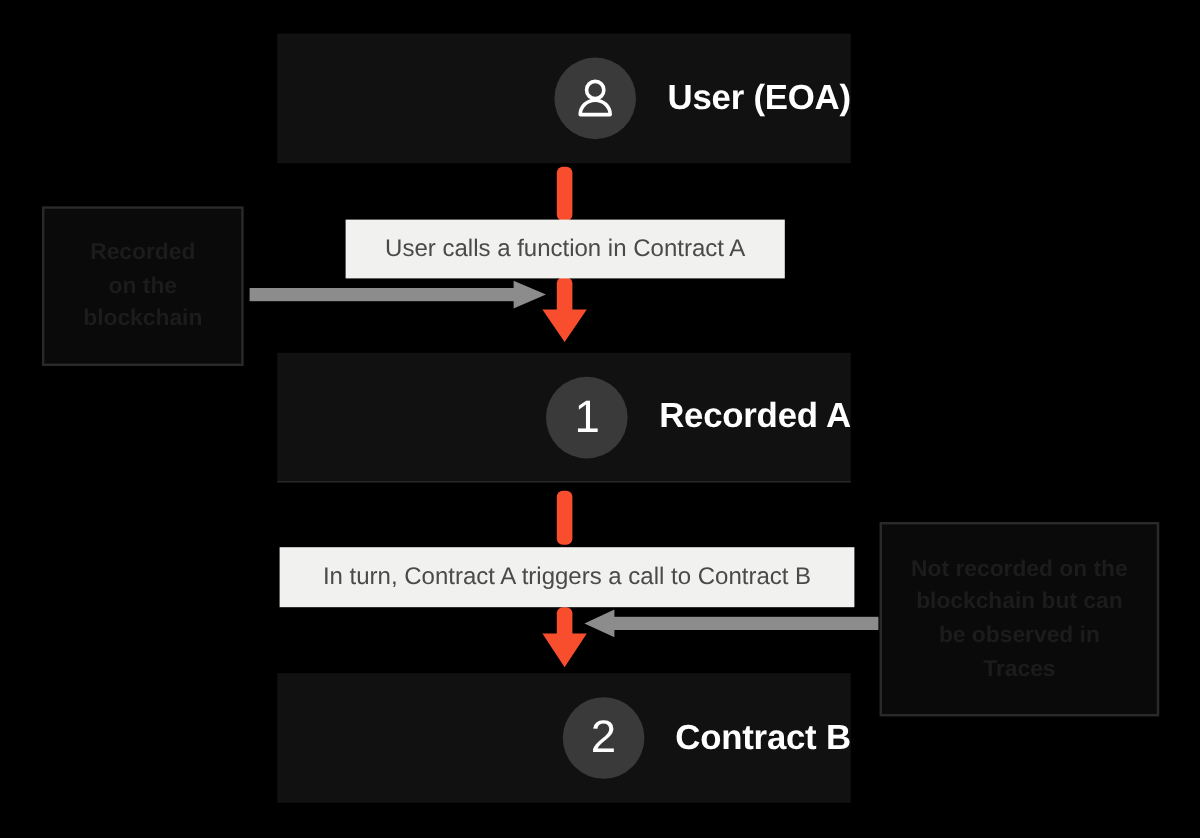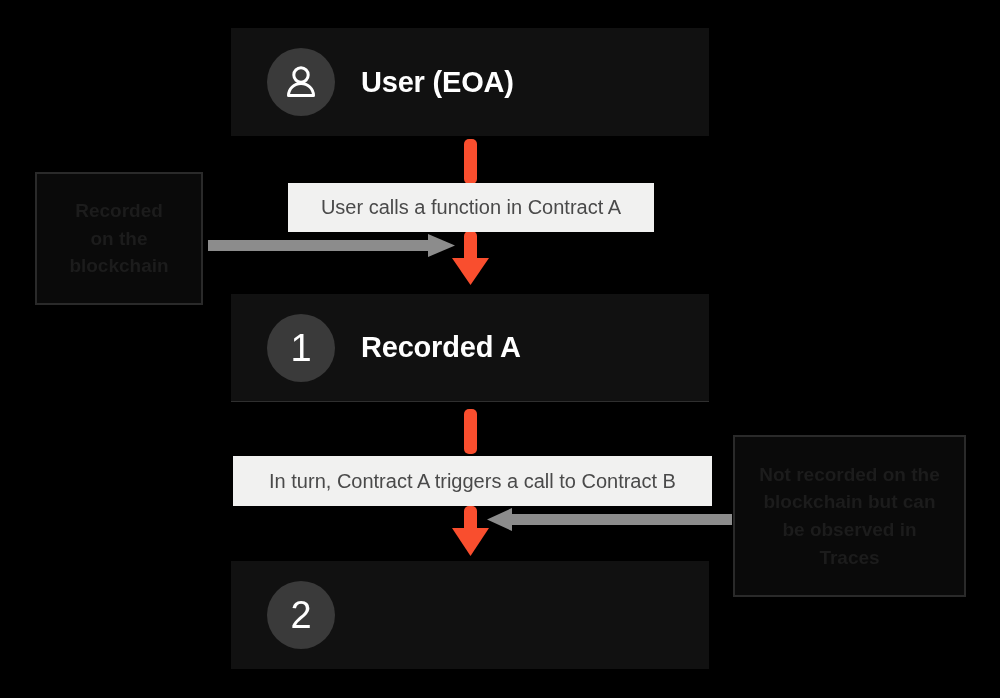--- a/index.html
+++ b/index.html
@@ -22,22 +22,23 @@
     width: 1000px;
     height: 698px;
   }
 
   
   .node {
     position: absolute;
     background: #111111;
     display: flex;
     align-items: center;
-    padding-left: 36px;
+    padding-left: 12px;
     z-index: 3;
+    justify-content: flex-end;
   }
   .node-a { border-bottom: 1px solid #2f2f2f; }
 
   .node-badge {
     width: 68px;
     height: 68px;
     border-radius: 50%;
     background: #3a3a3a;
     flex: 0 0 68px;
     display: flex;
@@ -148,20 +149,21 @@
     <div class="node-label">User (EOA)</div>
   </div>
 
   <div class="node node-a" style="left:231px; top:294px; width:478px; height:108px;">
     <div class="node-badge">1</div>
     <div class="node-label">Recorded A</div>
   </div>
 
   <div class="node node-b" style="left:231px; top:561px; width:478px; height:108px;">
     <div class="node-badge">2</div>
+    <div class="node-label">Contract B</div>
   </div>
 
   <div class="edge-label" style="left:233px; top:456px; width:479px; height:50px;">
     <span>In turn, Contract A triggers a call to Contract B</span>
   </div>
 
   <div class="edge-label" style="left:288px; top:183px; width:366px; height:49px;">
     <span>User calls a function in Contract A</span>
   </div>
 

